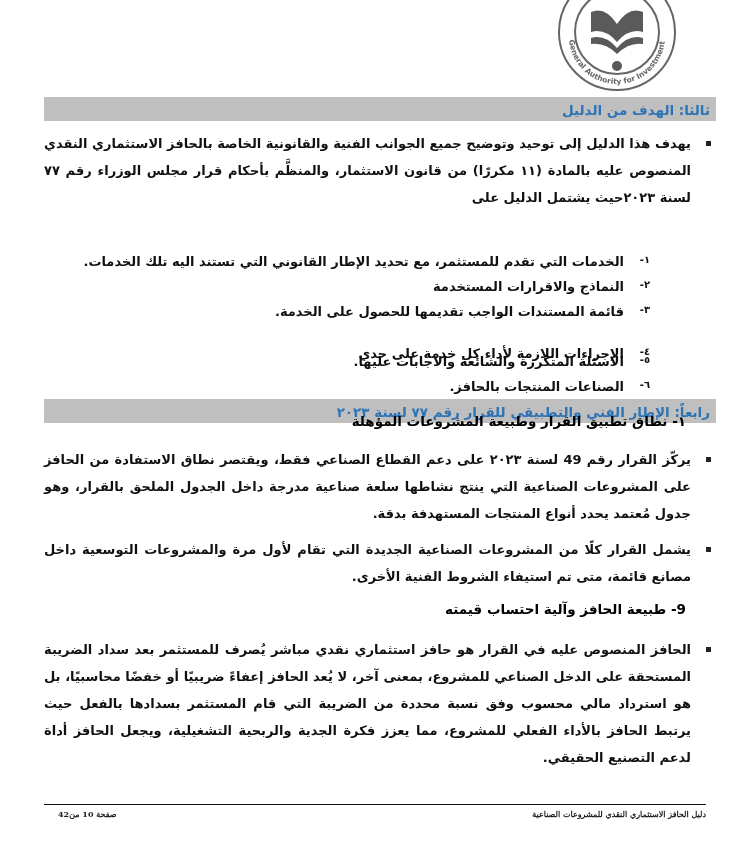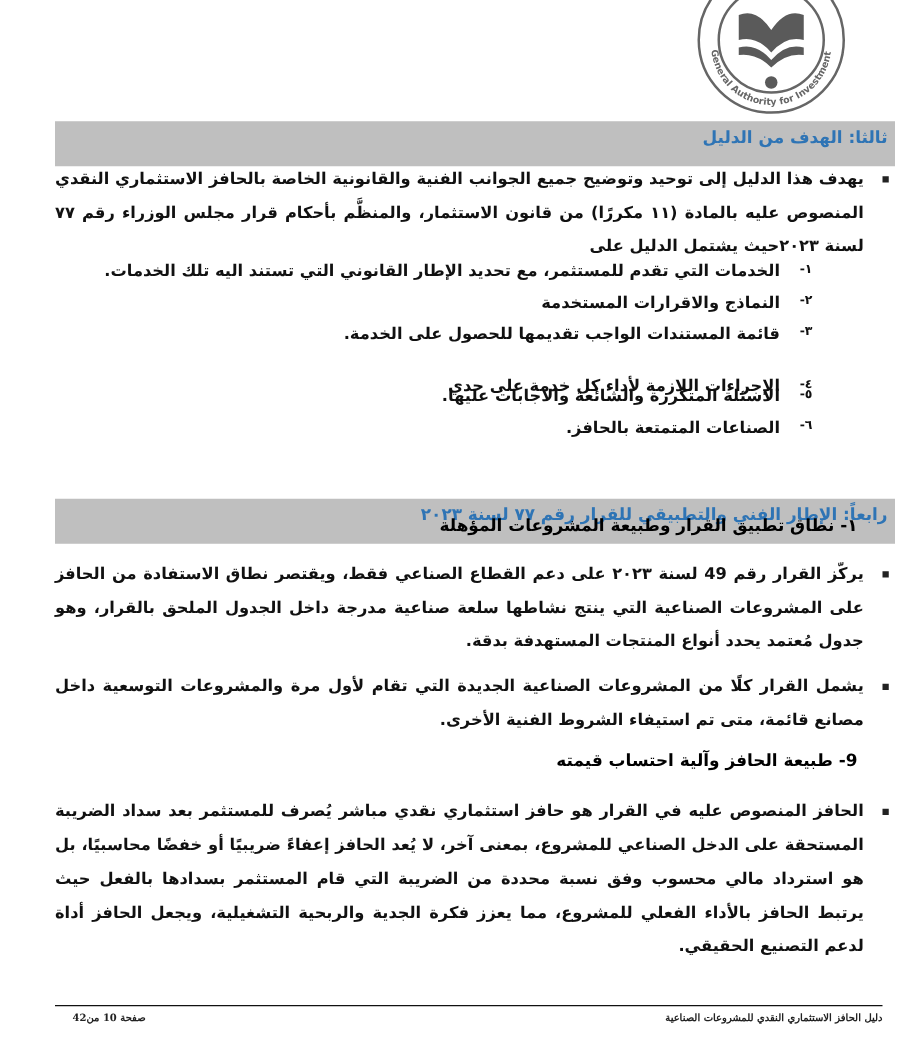--- a/index.html
+++ b/index.html
@@ -1,28 +1,28 @@
 <!DOCTYPE html>
 <html><head>
 <meta charset="utf-8">
 <style>
   html, body { margin:0; padding:0; background:#ffffff; }
   body { width:730px; height:846px; position:relative; overflow:hidden;
          font-family:"DejaVu Sans", sans-serif; color:#111; }
   .logo { position:absolute; left:555px; top:-18px; width:124px; height:112px; }
-  .section-bar { position:absolute; left:44px; width:672px; height:36px; background:#bfbfbf;
+  .section-bar { position:absolute; left:44px; width:672px; height:24px; background:#bfbfbf;
                  direction:rtl; }
   .section-bar .t { position:absolute; right:6px; top:5px; font-size:13.5px; font-weight:bold;
                     color:#2e74b5; white-space:nowrap; }
   .para { position:absolute; left:44px; width:663px; direction:rtl; text-align:justify;
           font-size:13px; font-weight:bold; line-height:27px; }
   .para .bullet { position:absolute; right:-4px; top:11px; width:5px; height:5px; background:#222; }
   .para .txt { margin-right:16px; display:block; }
   .list { position:absolute; right:0; width:730px; direction:rtl; }
-  .list .item { position:absolute; right:80px; font-size:13px; font-weight:bold; white-space:nowrap; }
+  .list .item { position:absolute; right:80px; font-size:13px; font-weight:bold; white-space:nowrap;margin-top:44px; }
   .list .num { display:inline-block; width:22px; text-align:right; font-size:10px; vertical-align:top; margin-left:4px; }
   .subhead { position:absolute; right:0; width:730px; direction:rtl; }
   .subhead .t { position:absolute; right:44px; font-size:13.5px; font-weight:bold; color:#000000; white-space:nowrap; }
   .footer-line { position:absolute; left:44px; width:662px; top:804px; height:1px; background:#111; }
   .footer { position:absolute; top:809px; font-size:8px; font-weight:bold; font-family:"DejaVu Serif", serif; color:#222; white-space:nowrap; }
 </style>
 </head>
 <body>
 
 <div class="logo">
@@ -47,21 +47,21 @@
   <span class="bullet"></span>
   <span class="txt">يهدف هذا الدليل إلى توحيد وتوضيح جميع الجوانب الفنية والقانونية الخاصة بالحافز الاستثماري النقدي المنصوص عليه بالمادة (١١ مكررًا) من قانون الاستثمار، والمنظَّم بأحكام قرار مجلس الوزراء رقم ٧٧ لسنة ٢٠٢٣حيث يشتمل الدليل على</span>
 </div>
 
 <div class="list" style="top:210px;">
   <div class="item" style="top:0;"><span class="num">١-</span><span>الخدمات التي تقدم للمستثمر، مع تحديد الإطار القانوني التي تستند اليه تلك الخدمات.</span></div>
   <div class="item" style="top:25px;"><span class="num">٢-</span><span>النماذج والاقرارات المستخدمة</span></div>
   <div class="item" style="top:50px;"><span class="num">٣-</span><span>قائمة المستندات الواجب تقديمها للحصول على الخدمة.</span></div>
   <div class="item" style="top:92px;"><span class="num">٤-</span><span>الإجراءات اللازمة لأداء كل خدمة على حدي</span></div>
   <div class="item" style="top:100px;"><span class="num">٥-</span><span>الاسئلة المتكررة والشائعة والاجابات عليها.</span></div>
-  <div class="item" style="top:125px;"><span class="num">٦-</span><span>الصناعات المتمتعة بالحافز.</span></div>
+  <div class="item" style="top:125px;"><span class="num">٦-</span><span>الصناعات المنتجات بالحافز.</span></div>
 </div>
 
 <div class="section-bar" style="top:367px;margin-top:32px;">
   <span class="t">رابعاً: الإطار الفني والتطبيقي للقرار رقم ٧٧ لسنة ٢٠٢٣</span>
 </div>
 
 <div class="subhead" style="top:413px;">
   <span class="t">١- نطاق تطبيق القرار وطبيعة المشروعات المؤهلة</span>
 </div>
 

